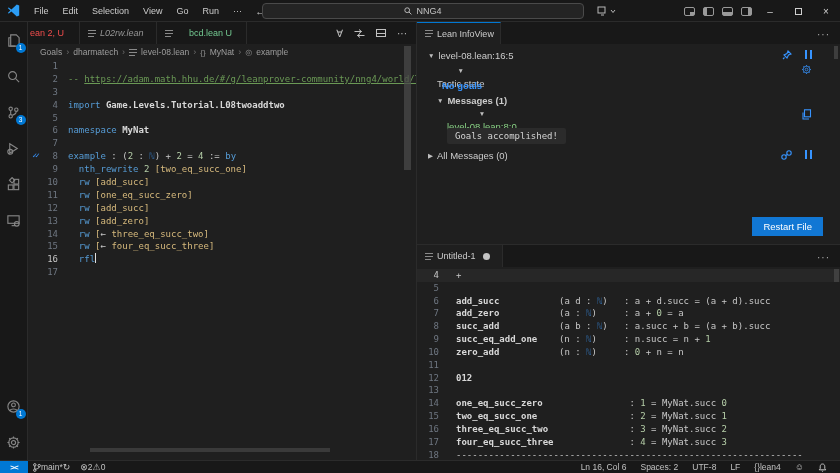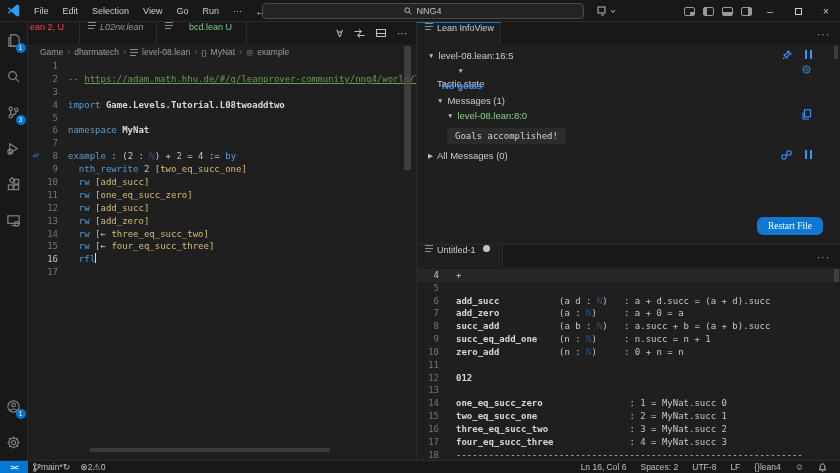--- a/index.html
+++ b/index.html
@@ -28,21 +28,21 @@
   .win-restore{display:inline-block;width:7px;height:7px;border:1px solid #cfcfcf;}
   
   .activitybar{position:absolute;left:0;top:22px;width:28px;height:438px;background:#181818;border-right:1px solid #2b2b2b;display:flex;flex-direction:column;align-items:center;}
   .ab-icon{position:relative;width:28px;height:36px;display:flex;align-items:center;justify-content:center;color:#868686;}
   .ab-icon svg{stroke:#868686;fill:none;stroke-width:1.2;}
   .ab-badge{position:absolute;right:2px;bottom:5px;min-width:10px;height:10px;border-radius:5px;background:#0078d4;color:#fff;font-size:6.5px;line-height:10px;text-align:center;padding:0 2px;}
   .ab-spacer{flex:1;}
   
   .group-left{position:absolute;left:28px;top:22px;width:389px;height:438px;background:#1f1f1f;border-right:1px solid #2b2b2b;overflow:hidden;}
   .tabsbar{position:absolute;left:0;top:0;right:0;height:22px;background:#181818;display:flex;align-items:stretch;}
-  .tab{position:relative;display:flex;gap:4px;padding:0 8px;font-size:9px;color:#969696;border-right:1px solid #2b2b2b;background:#181818;overflow:hidden;white-space:nowrap;}
+  .tab{position:relative;display:flex;align-items:center;gap:4px;padding:0 8px;font-size:9px;color:#969696;border-right:1px solid #2b2b2b;background:#181818;overflow:hidden;white-space:nowrap;}
   .tab.active{background:#1f1f1f;border-top:1px solid #0078d4;color:#cccccc;}
   .tab .fico{flex:none;width:8px;height:7px;background:
       linear-gradient(#8a8a8a,#8a8a8a) 0 0/8px 1px no-repeat,
       linear-gradient(#8a8a8a,#8a8a8a) 0 3px/8px 1px no-repeat,
       linear-gradient(#8a8a8a,#8a8a8a) 0 6px/6px 1px no-repeat;}
   .tab-close{font-size:10px;color:#c0c0c0;margin-left:2px;}
   .t-err{color:#f14c4c;}
   .t-green{color:#73c991;}
   .t-italic{font-style:italic;}
   .editor-actions{margin-left:auto;display:flex;align-items:center;gap:11px;padding-right:9px;color:#c0c0c0;font-size:10px;}
@@ -74,21 +74,21 @@
   .group-rt{position:absolute;left:417px;top:22px;width:423px;height:222px;background:#1f1f1f;overflow:hidden;}
   .iv-body{position:absolute;left:0;top:22px;right:0;bottom:0;font-size:9.5px;}
   .iv-row{position:absolute;display:flex;align-items:center;gap:4px;color:#cccccc;}
   .iv-arrow{font-size:6.5px;color:#bdbdbd;}
   .iv-icons{position:absolute;display:flex;gap:13px;}
   .iv-icons svg{stroke:#3794ff;fill:none;stroke-width:1.1;}
   .pause-bars{display:inline-block;width:7px;height:9px;border-left:2px solid #3794ff;border-right:2px solid #3794ff;}
   .no-goals{color:#3794ff;font-weight:700;}
   .msg-loc{color:#89d185;}
   .msg-block{font-family:"DejaVu Sans Mono","Liberation Mono",monospace;font-size:9px;color:#d4d4d4;background:#2b2b2b;padding:3px 8px;border-radius:2px;}
-  .restart-btn{position:absolute;right:17px;top:173px;background:#1177d4;color:#ffffff;font-size:9.5px;padding:4px 11px;border:none;border-radius:6px;font-family:Liberation Serif, serif;}
+  .restart-btn{position:absolute;right:17px;top:173px;background:#1177d4;color:#ffffff;font-size:9.5px;padding:4px 11px;border:none;border-radius:0;font-family:Liberation Sans, sans-serif;}
   .more-dots{position:absolute;right:10px;top:6px;color:#b0b0b0;font-size:10px;letter-spacing:1px;}
   
   .group-rb{position:absolute;left:417px;top:244px;width:423px;height:216px;background:#1f1f1f;border-top:1px solid #2b2b2b;overflow:hidden;}
   .rb-content{position:absolute;left:0;top:22px;right:0;bottom:0;overflow:hidden;}
   .code2{font-family:"DejaVu Sans Mono","Liberation Mono",monospace;font-size:9px;line-height:12.85px;white-space:pre;margin-top:-11px;}
   .code2 .row{display:flex;height:12.85px;}
   .code2 .ln{flex:none;width:22px;text-align:right;color:#6e7681;}
   .code2 .ln.cur{color:#c6c6c6;}
   .code2 .gap{flex:none;width:17px;}
   .mod-dot{width:7px;height:7px;border-radius:50%;background:#c4c4c4;margin-left:3px;flex:none;}
@@ -234,21 +234,21 @@
       <div class="editor-actions">
         <span>∀</span>
         <svg width="11" height="9" viewBox="0 0 11 9">
             <path d="M0.5 2.5 h7 m-2.5 -2 l2.5 2 l-2.5 2 M10.5 6.5 h-7 m2.5 -2 l-2.5 2 l2.5 2" stroke="#c0c0c0" fill="none"></path>
           </svg>
         <span class="split-ico"></span>
         <span>···</span>
       </div>
     </div>
     <div class="breadcrumb">
-      <span>Game</span>
+      <span>Goals</span>
         <span class="bc-sep">›</span>
       <span>dharmatech</span>
         <span class="bc-sep">›</span>
       <span class="fico" style="width:8px;height:7px;display:inline-block;background:linear-gradient(#8a8a8a,#8a8a8a) 0 0/8px 1px no-repeat,linear-gradient(#8a8a8a,#8a8a8a) 0 3px/8px 1px no-repeat,linear-gradient(#8a8a8a,#8a8a8a) 0 6px/6px 1px no-repeat;"></span>
       <span>level-08.lean</span>
         <span class="bc-sep">›</span>
       <span class="bc-sym">{}</span>
       <span>MyNat</span>
         <span class="bc-sep">›</span>
       <span class="bc-sym">◎</span>
@@ -286,25 +286,25 @@
       <div class="iv-icons" style="right:28px;top:20px;">
         <svg width="11" height="11" viewBox="0 0 16 16">
             <circle cx="8" cy="8" r="2"></circle>
             <circle cx="8" cy="8" r="5"></circle>
             <path d="M8 1.5 v2 M8 12.5 v2 M1.5 8 h2 M12.5 8 h2 M3.4 3.4 l1.4 1.4 M11.2 11.2 l1.4 1.4 M12.6 3.4 l-1.4 1.4 M4.8 11.2 l-1.4 1.4"></path>
           </svg>
       </div>
       <div class="iv-row no-goals" style="left:25px;top:36px;">
         <span>No goals</span>
       </div>
-      <div class="iv-row" style="left:20px;top:51px;">
+      <div class="iv-row" style="left:20px;top:51px;font-weight:bold;">
         <span class="iv-arrow">▼</span>
         <span>Messages (1)</span>
       </div>
-      <div class="iv-row" style="left:30px;top:66px;">
+      <div class="iv-row" style="left:30px;top:66px;flex-direction:column;">
         <span class="iv-arrow">▼</span>
         <span class="msg-loc">level-08.lean:8:0</span>
       </div>
       <div class="iv-icons" style="right:28px;top:65px;">
         <svg width="10" height="11" viewBox="0 0 10 11">
             <rect x="2.5" y="0.8" width="6" height="7"></rect>
             <path d="M1 3.5 v6.5 h6"></path>
           </svg>
       </div>
       <div class="iv-row" style="left:30px;top:84px;">

